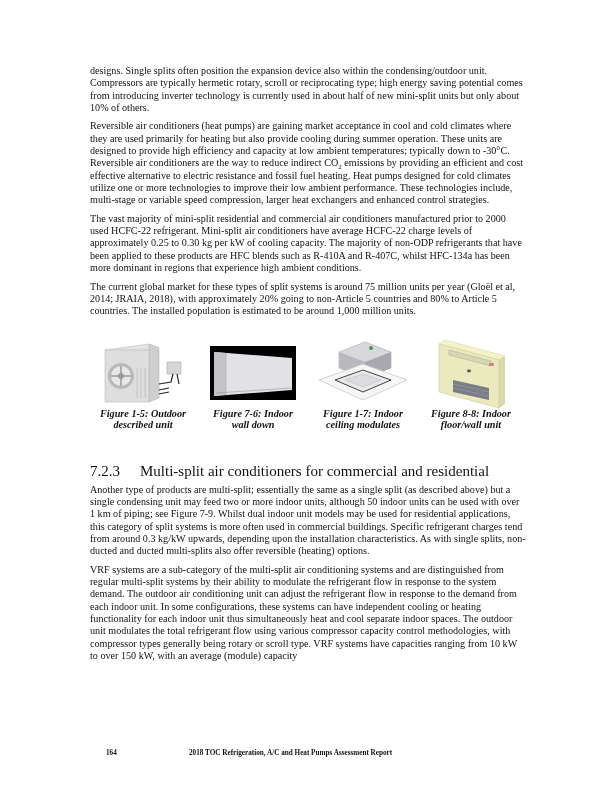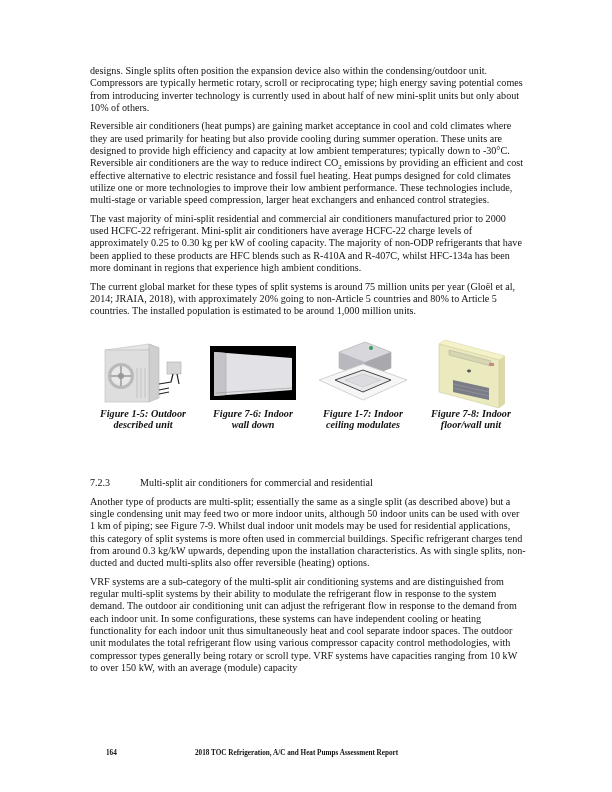--- a/index.html
+++ b/index.html
@@ -5,25 +5,25 @@
   html, body { margin: 0; padding: 0; background: #ffffff; }
   body { width: 612px; height: 792px; position: relative; overflow: hidden;
          font-family: "Liberation Serif", serif; color: #111; }
   .page { position: absolute; left: 0; top: 0; width: 612px; height: 792px; background: #fff; padding-left: 16px; }
   .content { position: absolute; left: 90px; top: 65px; width: 436px; }
   p.para { margin: 0 0 6px 0; font-size: 10.15px; line-height: 12.35px; text-align: left; }
   .figs { position: relative; height: 122px; margin-top: 20px; }
   .fig { position: absolute; top: 0; width: 110px; text-align: center; }
   .fig .img { height: 70px; position: relative; margin: 0 auto; }
   .fig .cap { font-weight: bold; font-style: italic; font-size: 10.2px; line-height: 11.8px; text-align: center; }
-  h3.sec { margin: 16px 0 6px 0; font-weight: normal; font-size: 10px; line-height: 14px; }
+  h3.sec { margin: 4px 0 6px 0; font-weight: normal; font-size: 15px; line-height: 14px; }
   h3.sec .num { display: inline-block; width: 50px; }
   .footer { position: absolute; top: 749px; left: 106px; width: 400px; font-size: 7.2px; font-weight: bold; }
   .footer .pg { position: absolute; left: 0; }
-  .footer .title { position: absolute; left: 83px; margin-left: 6px; }
+  .footer .title { position: absolute; left: 83px; }
   sub { font-size: 7px; line-height: 0; }
 </style>
 </head>
 <body>
 
 <div class="page">
   <div class="content">
 
     <p class="para">designs. Single splits often position the expansion device also within the condensing/outdoor unit. Compressors are typically hermetic rotary, scroll or reciprocating type; high energy saving potential comes from introducing inverter technology is currently used in about half of new mini-split units but only about 10% of others.</p>
     <p class="para"><span>Reversible air conditioners (heat pumps) are gaining market acceptance in cool and cold climates where they are used primarily for heating but also provide cooling during summer operation. These units are designed to provide high efficiency and capacity at low ambient temperatures; typically down to -30°C. Reversible air conditioners are the way to reduce indirect CO</span><sub>2</sub><span> emissions by providing an efficient and cost effective alternative to electric resistance and fossil fuel heating. Heat pumps designed for cold climates utilize one or more technologies to improve their low ambient performance. These technologies include, multi-stage or variable speed compression, larger heat exchangers and enhanced control strategies.</span></p>
@@ -100,21 +100,21 @@
             <polygon points="8,6 68,22 68,70 8,54" fill="#ebe9be" stroke="#cfcc9c" stroke-width="0.6"></polygon>
             <polygon points="18,12 60,23 60,28 18,17" fill="#d8d6b0" stroke="#999" stroke-width="0.4"></polygon>
             <rect x="58" y="25" width="5" height="3" fill="#c88"></rect>
             <ellipse cx="38" cy="33" rx="2" ry="1.4" fill="#555"></ellipse>
             <polygon points="22,42 58,50 58,62 22,54" fill="#7a7c86"></polygon>
             <line x1="22" y1="46" x2="58" y2="54" stroke="#9a9ca6" stroke-width="0.6"></line>
             <line x1="22" y1="50" x2="58" y2="58" stroke="#9a9ca6" stroke-width="0.6"></line>
           </svg>
         </div>
         <div class="cap">
-          <div>Figure 7-8: Indoor</div>
+          <div>Figure 8-8: Indoor</div>
           <div>floor/wall unit</div>
         </div>
       </div>
     </div>
 
     <h3 class="sec">
       <span class="num">7.2.3</span><span>Multi-split air conditioners for commercial and residential</span>
     </h3>
 
     <p class="para">Another type of products are multi-split; essentially the same as a single split (as described above) but a single condensing unit may feed two or more indoor units, although 50 indoor units can be used with over 1 km of piping; see Figure 7-9. Whilst dual indoor unit models may be used for residential applications, this category of split systems is more often used in commercial buildings. Specific refrigerant charges tend from around 0.3 kg/kW upwards, depending upon the installation characteristics. As with single splits, non-ducted and ducted multi-splits also offer reversible (heating) options.</p>

